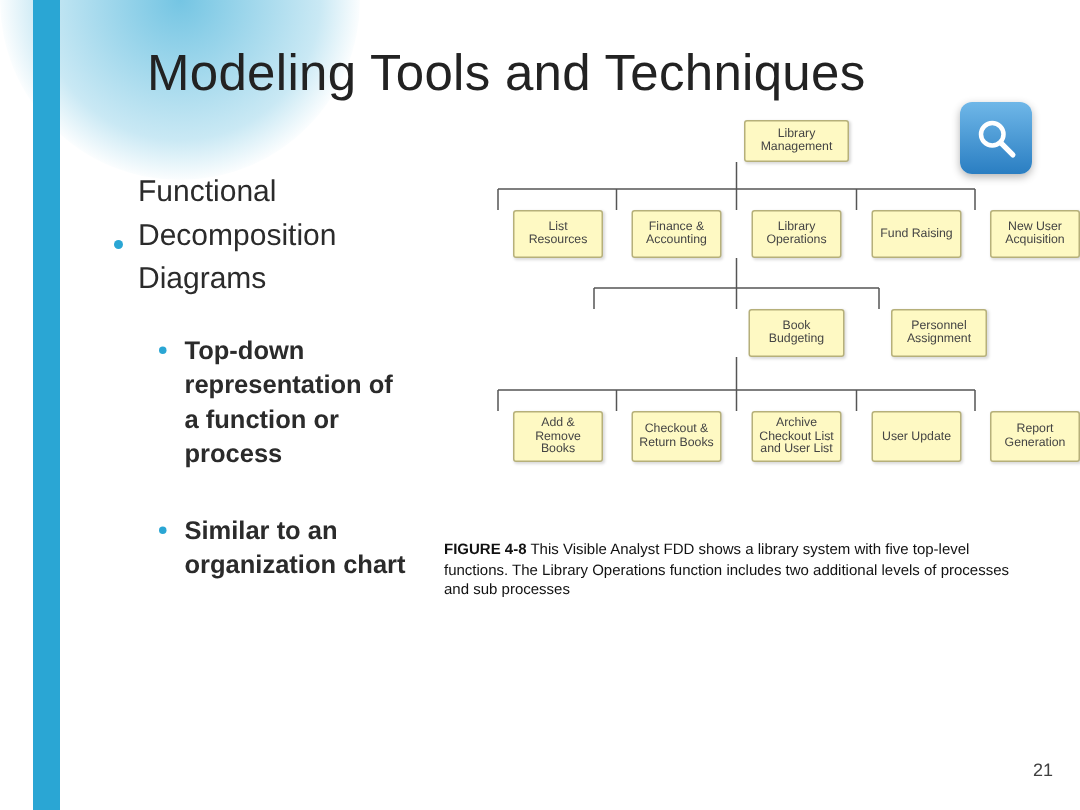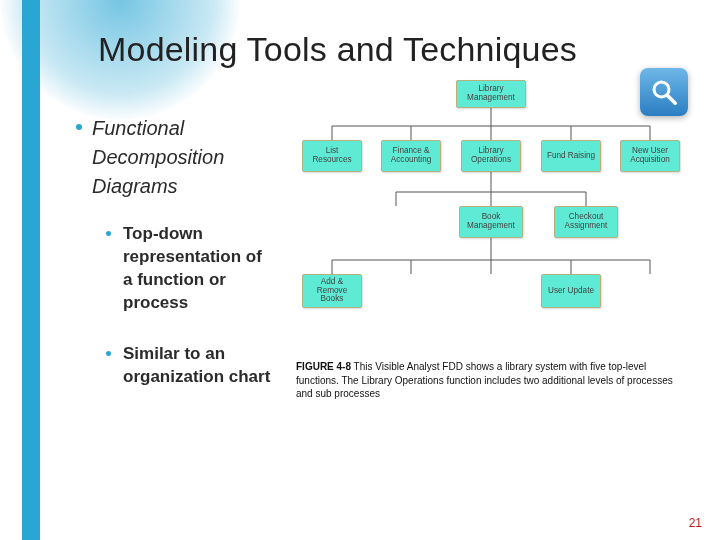--- a/index.html
+++ b/index.html
@@ -2,36 +2,36 @@
 <html><head>
 <meta charset="utf-8">
 <style>
   * { box-sizing: border-box; margin: 0; padding: 0; }
   html, body { width: 720px; height: 540px; font-family: "Segoe UI", "Helvetica Neue", Arial, sans-serif; background: #fff; color: #2b2b2b; }
   .slide { position: relative; width: 720px; height: 540px; background: #fff; padding-left: 40px; }
   .accent { position: absolute; left: 22px; top: 0; width: 18px; height: 540px; background: #2aa6d4; }
   .accent:before { content:""; position:absolute; left:-22px; top:-120px; width:240px; height:240px; border-radius:50%; background: radial-gradient(circle at 50% 50%, rgba(42,166,212,0.65) 0%, rgba(42,166,212,0.25) 55%, rgba(42,166,212,0) 72%); }
   .title { position: absolute; left: 98px; top: 30px; font-size: 34px; font-weight: 400; letter-spacing: 0.2px; color: #222; }
   .content { position: absolute; left: 76px; top: 114px; width: 210px; }
-  .b1-row { display:flex; align-items:flex-start; margin-bottom: 20px; font-style: italic; }
+  .b1-row { display:flex; align-items:center; margin-bottom: 20px; }
   .b1-dot { width:6px; height:6px; border-radius:50%; background:#2aa6d4; margin:10px 10px 0 0; flex:none; }
   .b1-text { font-size: 20px; line-height: 1.45; }
   .b2-list { margin-left: 30px; margin-top: 22px; }
   .b2-row { display:flex; align-items:flex-start; margin-bottom: 28px; font-weight: bold; }
   .b2-dot { width:5px; height:5px; border-radius:50%; background:#2aa6d4; margin:8px 12px 0 0; flex:none; }
   .b2-text { font-size: 17px; line-height: 1.35; max-width: 150px; }
   .fig { position:absolute; left: 296px; top: 70px; width: 390px; }
   .diagram { width: 390px; height: 270px; position:relative; }
   svg.tree { position:absolute; inset:0; }
-  .node { position:absolute; background:#5eead4; border:1px solid #b6b07a; border-radius:2px; font-size:8.2px; color:#444; display:flex; align-items:center; justify-content:center; text-align:center; padding:2px 3px; line-height:1.05; box-shadow:1px 1px 2px rgba(0,0,0,0.15); }
+  .node { position:absolute; background:#fef9c3; border:1px solid #b6b07a; border-radius:2px; font-size:8.2px; color:#444; display:flex; align-items:center; justify-content:center; text-align:center; padding:2px 3px; line-height:1.05; box-shadow:1px 1px 2px rgba(0,0,0,0.15);margin-left:40px; }
   .lens { position:absolute; right:-2px; top:-2px; width:48px; height:48px; border-radius:8px; background:linear-gradient(#6fb7e8,#2a7ec2); display:flex; align-items:center; justify-content:center; box-shadow:0 2px 6px rgba(0,0,0,0.3); }
   .lens svg { width:30px; height:30px; }
   .caption { position:absolute; left: 296px; top: 360px; width: 380px; font-size: 10px; line-height:1.35; color:#111; }
   .caption b { font-weight:700; }
-  .pagenum { position:absolute; right:18px; bottom:10px; font-size:12px; color:#b91c1c; }
+  .pagenum { position:absolute; right:18px; bottom:20px; font-size:12px; color:#404040; }
 </style>
 </head>
 <body>
 
 <div class="slide">
   <div class="accent"></div>
 
   <div class="title">Modeling Tools and Techniques</div>
 
   <div class="content">
@@ -75,24 +75,27 @@
             <line x1="275" y1="190" x2="275" y2="204"></line>
           <line x1="354" y1="190" x2="354" y2="204"></line>
         </g>
       </svg>
       <div class="node" style="left:160px;top:10px;width:70px;height:28px">Library Management</div>
       <div class="node" style="left:6px;top:70px;width:60px;height:32px">List Resources</div>
       <div class="node" style="left:85px;top:70px;width:60px;height:32px">Finance &amp; Accounting</div>
       <div class="node" style="left:165px;top:70px;width:60px;height:32px">Library Operations</div>
       <div class="node" style="left:245px;top:70px;width:60px;height:32px">Fund Raising</div>
       <div class="node" style="left:324px;top:70px;width:60px;height:32px">New User Acquisition</div>
-      <div class="node" style="left:163px;top:136px;width:64px;height:32px">Book Management</div>
-      <div class="node" style="left:258px;top:136px;width:64px;height:32px">Checkout Assignment</div>
+      <div class="node" style="left:163px;top:136px;width:64px;height:32px">Book Budgeting</div>
+      <div class="node" style="left:258px;top:136px;width:64px;height:32px">Personnel Assignment</div>
       <div class="node" style="left:6px;top:204px;width:60px;height:34px">Add &amp; Remove Books</div>
+      <div class="node" style="left:85px;top:204px;width:60px;height:34px">Checkout &amp; Return Books</div>
+      <div class="node" style="left:165px;top:204px;width:60px;height:34px">Archive Checkout List and User List</div>
       <div class="node" style="left:245px;top:204px;width:60px;height:34px">User Update</div>
+      <div class="node" style="left:324px;top:204px;width:60px;height:34px">Report Generation</div>
       <div class="lens">
         <svg viewBox="0 0 24 24">
             <circle cx="10" cy="10" r="6" fill="none" stroke="#fff" stroke-width="2.4"></circle>
             <line x1="15" y1="15" x2="21" y2="21" stroke="#fff" stroke-width="2.8" stroke-linecap="round"></line>
           </svg>
       </div>
     </div>
   </div>
 
   <div class="caption">

